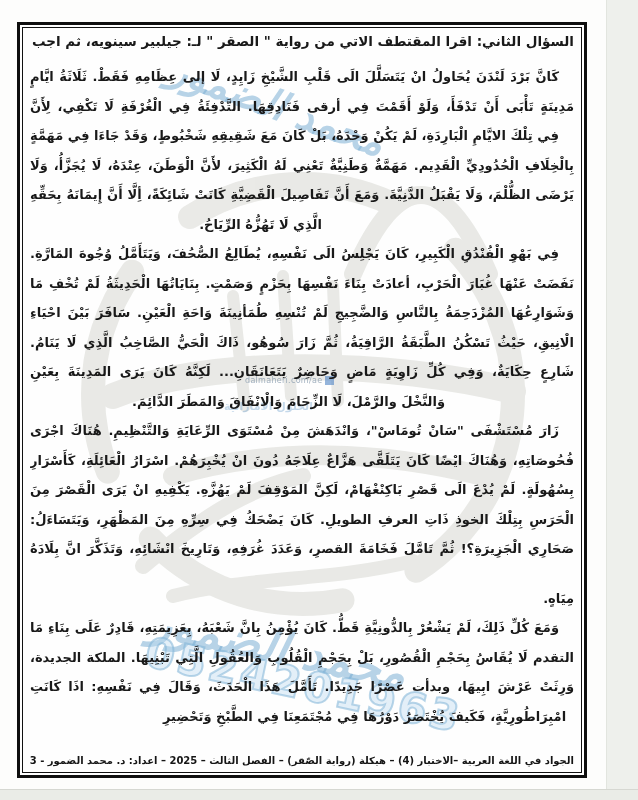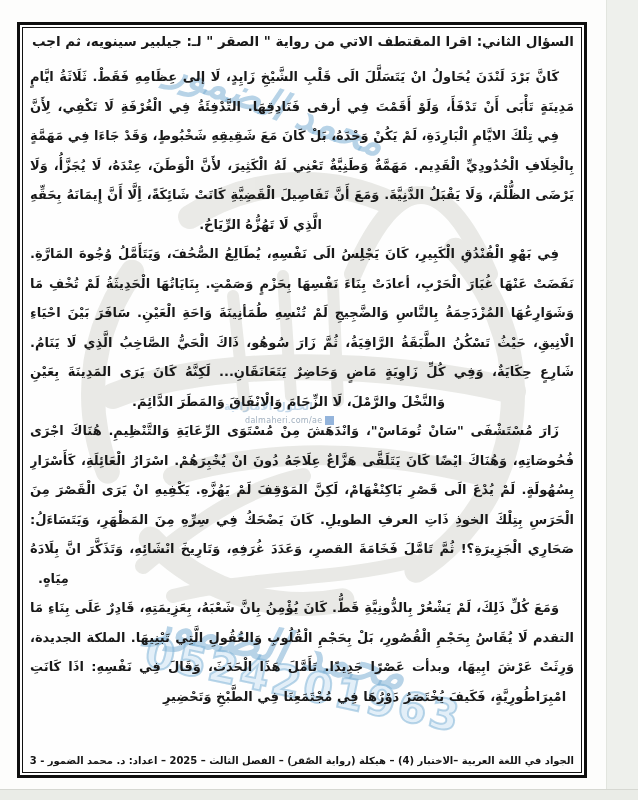--- a/index.html
+++ b/index.html
@@ -26,21 +26,21 @@
     left:128px;top:52px;width:240px;
     font-size:40px;font-weight:700;font-style:italic;
     color:rgba(124,175,211,.55);transform:rotate(20deg);
     white-space:nowrap;direction:rtl;
   }
   .wm-stamp{
     left:160px;top:372px;width:130px;
     font-size:11px;font-weight:700;color:rgba(110,160,205,.40);
     white-space:nowrap;direction:rtl;letter-spacing:1px;
   }
-  .wm-url-row{left:222px;top:348px;display:flex;align-items:center;gap:3px;margin-top:40px;}
+  .wm-url-row{left:222px;top:348px;display:flex;align-items:center;gap:3px;}
   .wm-url-badge{width:9px;height:9px;background:rgba(90,140,200,.65);display:inline-block;}
   .wm-url{font-size:8px;color:rgba(130,150,170,.75);letter-spacing:.3px;direction:ltr;}
   .wm-name-bottom{
     left:126px;top:592px;width:260px;
     font-size:46px;font-weight:700;font-style:italic;
     color:rgba(112,168,208,.50);transform:rotate(12deg);
     white-space:nowrap;direction:rtl;
   }
   .wm-phone{
     left:120px;top:628px;width:280px;
@@ -120,21 +120,21 @@
             <div class="line just">نَفَضَتْ عَنْهَا غُبَارَ الْحَرْبِ، أعادَتْ بِنَاءَ نَفْسِهَا بِحَزْمٍ وَصَمْتٍ. بِنَايَاتُهَا الْحَدِيثَةُ لَمْ تُخْفِ مَا مَرَّ بِهَا مِنْ الَمٍ،</div>
             <div class="line just">وَشَوَارِعُهَا المُزْدَحِمَةُ بِالنَّاسِ وَالضَّجِيجِ لَمْ تُنْسِهِ طُمَأنِينَةَ وَاحَةِ الْعَيْنِ. سَافَرَ بَيْنَ احْيَاءِ لَنْدَنَ، وَمَرَّ بِحَيِّ تْشِيلْسِي</div>
             <div class="line just">الْانِيقِ، حَيْثُ تَسْكُنُ الطَّبَقَةُ الرَّاقِيَةُ، ثُمَّ زَارَ سُوهُو، ذَاكَ الْحَيُّ الصَّاخِبُ الَّذِي لَا يَنَامُ. المُفَارَقَاتُ كَثِيرَةٌ. فِي كُلِّ</div>
             <div class="line just">شَارِعٍ حِكَايَةٌ، وَفِي كُلِّ زَاوِيَةٍ مَاضٍ وَحَاضِرٌ يَتَعَانَقَانِ... لَكِنَّهُ كَانَ يَرَى المَدِينَةَ بِعَيْنِ الْبَدَوِيِّ، بِعَيْنِ مَنْ خَبِرَ الْقَفْرَ</div>
             <div class="line" style="text-align: left; padding-left: 102px;">وَالنَّخْلَ والرَّمْلَ، لَا الزِّحَامَ وَالْانْفَاقَ وَالمَطَرَ الدَّائِمَ.</div>
             <div class="line just" style="padding-right: 15px;">زَارَ مُسْتَشْفَى "سَانْ تُومَاسْ"، وَانْدَهَشَ مِنْ مُسْتَوَى الرِّعَايَةِ وَالتَّنْظِيمِ. هُنَاكَ اجْرَى شَخْبُوطٌ</div>
             <div class="line just">فُحُوصَاتِهِ، وَهُنَاكَ ايْضًا كَانَ يَتَلَقَّى هَزَّاعٌ عِلَاجَهُ دُونَ انْ يُخْبِرَهُمْ. اسْرَارُ الْعَائِلَةِ، كَأَسْرَارِ قَبِيلَةٍ، لَا تُكْشَفُ</div>
             <div class="line just">بِسُهُولَةٍ. لَمْ يُدْعَ الَى قَصْرِ بَاكِنْغْهَامْ، لَكِنَّ المَوْقِفَ لَمْ يَهُزَّهِ. يَكْفِيهِ انْ يَرَى الْقَصْرَ مِنَ الْخَارِجِ، وَيُرَاقِبَ تَبْدِيلَ</div>
             <div class="line just">الْحَرَسِ بِتِلْكَ الخوذِ ذَاتِ العرفِ الطويلِ. كَانَ يَضْحَكُ فِي سِرِّهِ مِنَ المَظْهَرِ، وَيَتَسَاءَلُ: هَلْ يَصْلُحُ هَذَا العُرْفُ فِي</div>
             <div class="line just">صَحَارِي الْجَزِيرَةِ؟! ثُمَّ تَامَّلَ فَخَامَةَ القصرِ، وَعَدَدَ غُرَفِهِ، وَتَارِيخَ انْشَائِهِ، وَتَذَكَّرَ انَّ بِلَادَهُ كَانَتْ يَوْمًا بِلَا شَبَكَةِ</div>
-            <div class="line" style="text-align: left; padding-left: 8px;">مِيَاهٍ.</div>
+            <div class="line" style="text-align: right; padding-left: 8px; margin-top: 20px;">مِيَاهٍ.</div>
             <div class="line just" style="padding-right: 15px;">وَمَعَ كُلِّ ذَلِكَ، لَمْ يَشْعُرْ بِالدُّونِيَّةِ قَطُّ. كَانَ يُؤْمِنُ بِانَّ شَعْبَهُ، بِعَزِيمَتِهِ، قَادِرٌ عَلَى بِنَاءِ مَا هُوَ أعْظَمُ. وَانَّ</div>
             <div class="line just">التقدم لَا يُقَاسُ بِحَجْمِ الْقُصُورِ، بَلْ بِحَجْمِ الْقُلُوبِ وَالعُقُولِ الَّتِي تَبْنِيهَا. الملكة الجديدة، اليزابيثُ الثانية،</div>
             <div class="line just">وَرِثَتْ عَرْشَ ابِيهَا، وبدأت عَصْرًا جَدِيدًا. تَأَمَّلَ هَذَا الْحَدَثَ، وَقَالَ فِي نَفْسِهِ: اذَا كَانَتِ المرأة قَادِرَةً عَلَى قِيَادَةِ</div>
             <div class="line" style="text-align: left; padding-left: 133px;">امْبِرَاطُورِيَّةٍ، فَكَيفَ يُخْتَصَرُ دَوْرُهَا فِي مُجْتَمَعِنَا فِي الطَّبْخِ وَتَحْضِيرِ الْقَهْوَةِ؟!</div>
           </div>
 
         <div class="txt page-footer">الجواد في اللغة العربية –الاختبار (4) – هيكلة (رواية الصّقر) – الفصل الثالث – 2025 – اعداد: د. محمد الضمور - 0524201963</div>
 
       </div>
     </div>

